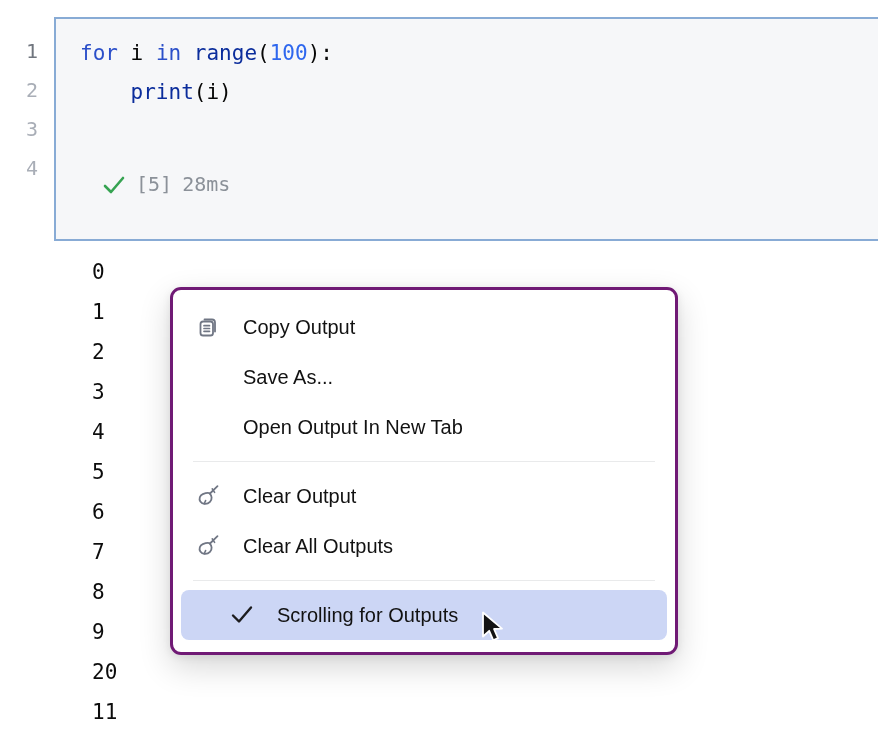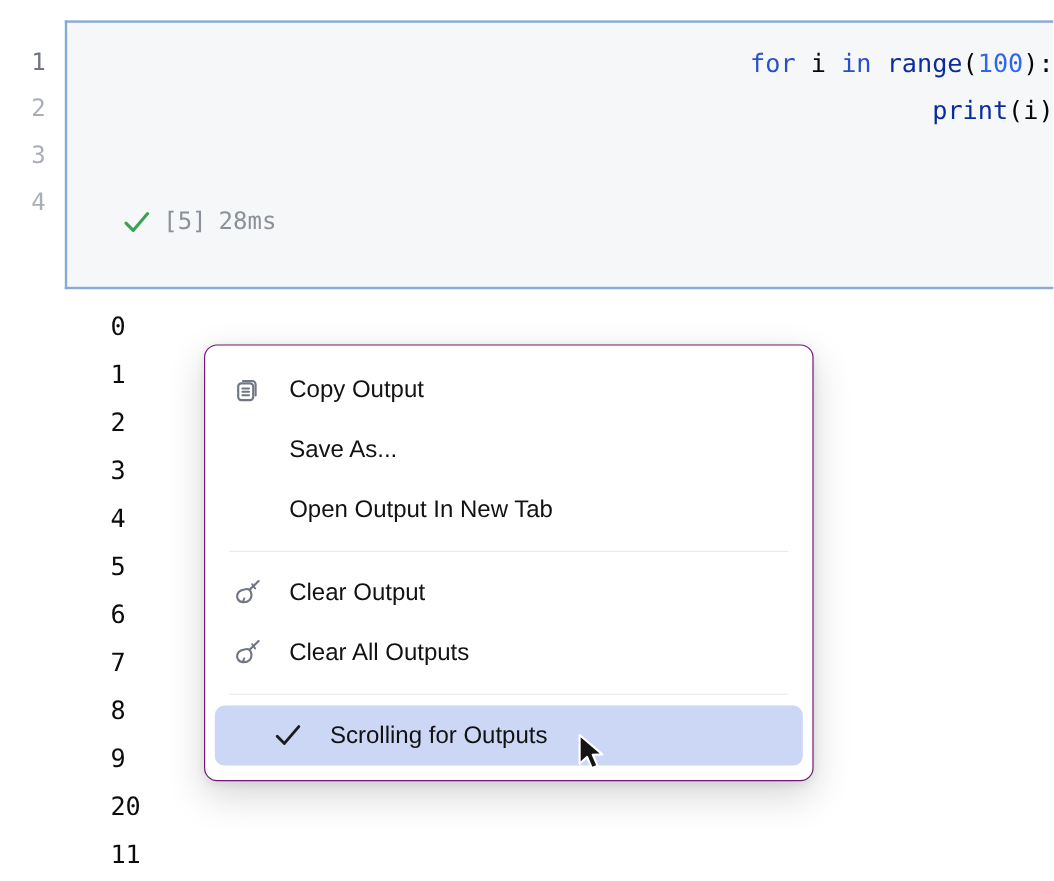--- a/index.html
+++ b/index.html
@@ -1,21 +1,21 @@
 <!DOCTYPE html>
 <html><head>
 <meta charset="utf-8">
 <style>
   html,body{margin:0;padding:0;background:#ffffff;}
   .screen{position:relative;width:878px;height:734px;background:#ffffff;overflow:hidden;
           font-family:"Liberation Sans",sans-serif;}
 
   
   .cell{position:absolute;left:54px;top:17px;right:0;height:224px;box-sizing:border-box;
-        background:#f6f7f9;border:2px solid #88abd5;border-right:none;text-align:right;}
+        background:#f6f7f9;border:2px solid #88abd5;border-right:none;}
   .code-area{padding:15px 0 0 24px;font-family:"DejaVu Sans Mono","Liberation Mono",monospace;
              font-size:21px;line-height:39px;color:#070707;}
   .code-line{white-space:pre;height:39px;}
   .tok-keyword{color:#2b4fc9;}
   .tok-builtin{color:#0b2d9c;}
   .tok-number{color:#2e67ee;}
   .tok-plain{color:#070707;}
 
   .gutter{position:absolute;left:0;top:32px;width:38px;text-align:right;
           font-family:"DejaVu Sans Mono","Liberation Mono",monospace;font-size:20px;
@@ -28,21 +28,21 @@
   .status-row svg{flex:0 0 auto;}
 
   
   .output{position:absolute;left:92px;top:252px;
           font-family:"DejaVu Sans Mono","Liberation Mono",monospace;
           font-size:21px;line-height:40px;color:#0c0c0c;}
   .out-line{height:40px;}
 
   
   .menu{position:absolute;left:170px;top:287px;width:508px;box-sizing:border-box;
-        padding:12px 8px;background:#ffffff;border:1px solid #701a75;border-radius:11px;
+        padding:12px 8px;background:#ffffff;border:3px solid #701a75;border-radius:11px;
         box-shadow:0 12px 32px rgba(0,0,0,0.16),0 2px 8px rgba(0,0,0,0.08);}
   .menu-item{height:50px;display:flex;align-items:center;padding:0 14px;border-radius:8px;
              font-size:20px;color:#121212;cursor:default;}
   .menu-item.highlighted{background:#ccd6f5;padding-left:48px;}
   .mi-icon{width:26px;margin-right:22px;display:flex;align-items:center;justify-content:center;flex:0 0 auto;}
   .menu-divider{height:1px;background:#e9eaeb;margin:9px 12px;}
 
   
   .cursor{position:absolute;left:481px;top:611px;pointer-events:none;}
 </style>

